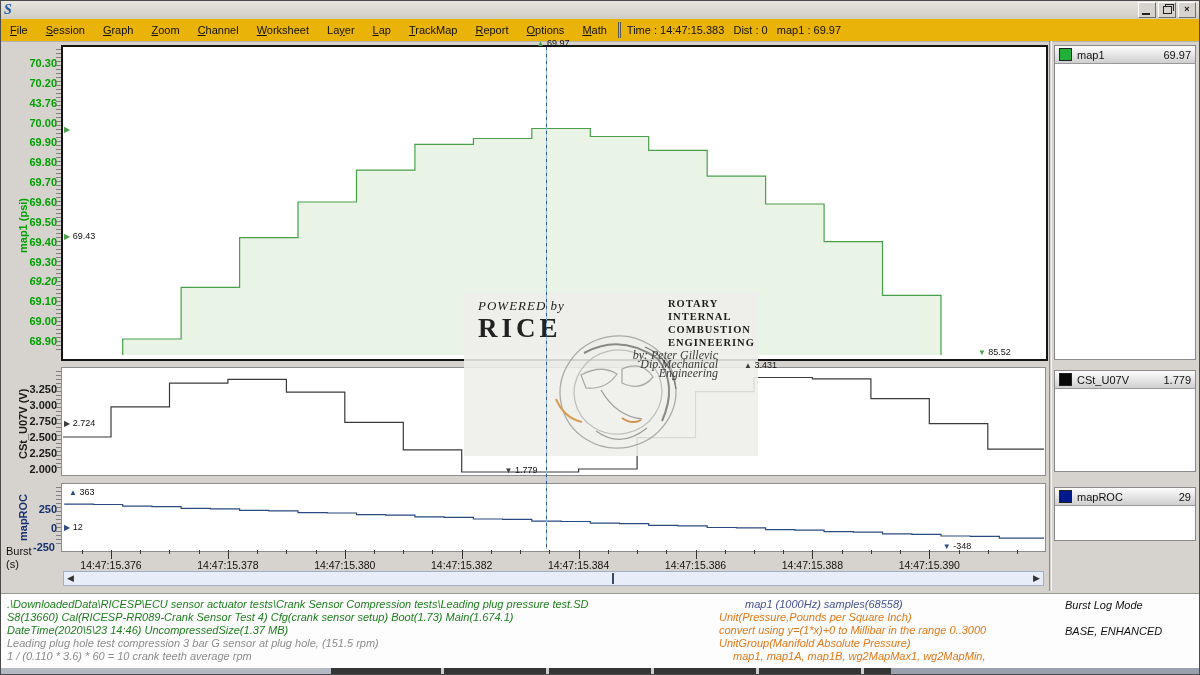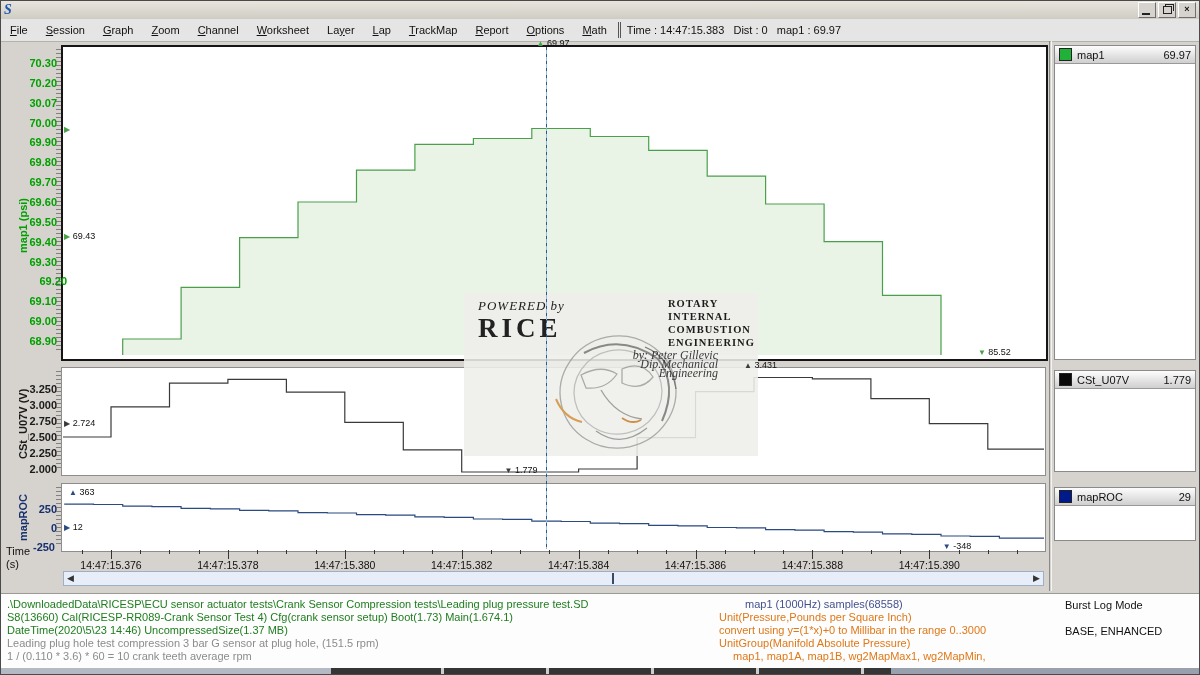--- a/index.html
+++ b/index.html
@@ -13,21 +13,21 @@
     color:#1d57b0;font-size:14px;margin:0 5px 0 3px;line-height:14px;}
   .title-text{white-space:nowrap;overflow:hidden;}
   .winbtns{margin-left:auto;display:flex;gap:2px;padding-right:3px;}
   .wbtn{width:16px;height:14px;background:#d6d3ce;border:1px solid;
     border-color:#fff #6f6f6f #6f6f6f #fff;position:relative;font-size:9px;
     text-align:center;line-height:12px;color:#111;}
   .wbtn .minbar{position:absolute;left:3px;bottom:2px;width:8px;height:2px;background:#222;}
   .wbtn .rest{position:absolute;left:4px;top:3px;width:7px;height:6px;border:1px solid #222;background:#d6d3ce;}
   .wbtn .rest2{position:absolute;left:6px;top:1px;width:7px;height:6px;border:1px solid #222;border-bottom:none;}
   
-  .menubar{position:absolute;left:0;top:18px;width:100%;height:22px;background:#e5e5e5;
+  .menubar{position:absolute;left:0;top:18px;width:100%;height:22px;background:#eab308;
     border-bottom:1px solid #b5b2aa;display:flex;align-items:center;font-size:11px;color:#111;}
   .mi{padding:3px 9px;}
   .mi u{text-decoration:underline;}
   .menusep{height:16px;border-left:3px double #555;margin:0 6px 0 2px;}
   .menustatus{font-size:11px;white-space:pre;}
   
   .plotframe{position:absolute;background:#fff;}
   #g1frame{left:60px;top:44px;width:983px;height:312px;border:2px solid #151515;}
   #g2frame{left:60px;top:366px;width:983px;height:107px;border:1px solid #8d8d8d;}
   #g3frame{left:60px;top:482px;width:983px;height:67px;border:1px solid #8d8d8d;}
@@ -65,21 +65,21 @@
   .wm-rice{position:absolute;left:14px;top:20px;font-family:"Liberation Serif",serif;
     font-weight:bold;font-size:27px;letter-spacing:4px;color:#222;}
   .wm-right{position:absolute;left:204px;top:4px;font-family:"Liberation Serif",serif;
     font-weight:bold;font-size:10.5px;letter-spacing:1px;color:#1b1b1b;line-height:13px;}
   #byline{position:absolute;left:625px;top:350px;width:92px;text-align:right;z-index:6;
     font-family:"Liberation Serif",serif;font-style:italic;font-size:12px;color:#3a3a3a;
     line-height:9px;pointer-events:none;}
   #crest{position:absolute;left:525px;top:328px;z-index:6;pointer-events:none;opacity:.8;}
   
   #bottom{position:absolute;left:0;top:592px;width:1200px;height:75px;background:#fdfdfd;
-    border-top:1px solid #9a9a94;}
+    border-top:1px solid #9a9a94;font-style:italic;}
   .bline{position:absolute;font-size:11px;line-height:13px;white-space:nowrap;}
   .c-green{color:#1e7d1e;} .c-gray{color:#8c8c8c;} .c-navy{color:#44518e;} .c-orange{color:#e07818;}
   
   #taskstrip{position:absolute;left:0;top:667px;width:1200px;height:8px;background:#b4bac4;}
   #taskdark{position:absolute;left:330px;top:0;width:560px;height:8px;background:#353535;}
   .tsep{position:absolute;top:0;width:3px;height:8px;background:#cdcdcd;}
   #taskright{position:absolute;left:890px;top:0;width:310px;height:8px;background:#99a1ae;}
 </style>
 </head>
 <body>
@@ -119,30 +119,30 @@
     <span class="menustatus">Time : 14:47:15.383   Dist : 0   map1 : 69.97</span>
   </div>
 
   <div id="g1frame" class="plotframe"></div>
   <div id="g2frame" class="plotframe"></div>
   <div id="g3frame" class="plotframe"></div>
 
   <div id="charts">
       <div class="ytick" style="left: 6px; top: 56px; color: rgb(0, 160, 0);">70.30</div>
       <div class="ytick" style="left: 6px; top: 75.857px; color: rgb(0, 160, 0);">70.20</div>
-      <div class="ytick" style="left: 6px; top: 95.714px; color: rgb(0, 160, 0);">30.07</div>
+      <div class="ytick" style="left: 6px; top: 95.714px; color: rgb(0, 160, 0);">43.76</div>
       <div class="ytick" style="left: 6px; top: 115.571px; color: rgb(0, 160, 0);">70.00</div>
       <div class="ytick" style="left: 6px; top: 135.428px; color: rgb(0, 160, 0);">69.90</div>
       <div class="ytick" style="left: 6px; top: 155.285px; color: rgb(0, 160, 0);">69.80</div>
       <div class="ytick" style="left: 6px; top: 175.142px; color: rgb(0, 160, 0);">69.70</div>
       <div class="ytick" style="left: 6px; top: 194.999px; color: rgb(0, 160, 0);">69.60</div>
       <div class="ytick" style="left: 6px; top: 214.856px; color: rgb(0, 160, 0);">69.50</div>
       <div class="ytick" style="left: 6px; top: 234.713px; color: rgb(0, 160, 0);">69.40</div>
       <div class="ytick" style="left: 6px; top: 254.57px; color: rgb(0, 160, 0);">69.30</div>
-      <div class="ytick" style="left: 16px; top: 274.427px; color: rgb(0, 160, 0);">69.20</div>
+      <div class="ytick" style="left: 6px; top: 274.427px; color: rgb(0, 160, 0); font-style: italic;">69.20</div>
       <div class="ytick" style="left: 6px; top: 294.284px; color: rgb(0, 160, 0);">69.10</div>
       <div class="ytick" style="left: 6px; top: 314.141px; color: rgb(0, 160, 0);">69.00</div>
       <div class="ytick" style="left: 6px; top: 333.998px; color: rgb(0, 160, 0);">68.90</div>
       <div class="ytickstrip" style="left: 55px; top: 48px; height: 304px;"></div>
       <div class="axlab" style="color: rgb(0, 160, 0); left: 16px; top: 252px;">map1 (psi)</div>
       <svg width="981" height="308" class="gsvg" style="left: 62px; top: 46px;">
         <path d="M 59.68999999999934 308 L 59.68999999999934 292.0 L 118.1 292.0 L 118.1 240.4 L 176.6 240.4 L 176.6 190.7 L 235.0 190.7 L 235.0 155.0 L 293.5 155.0 L 293.5 123.2 L 351.9 123.2 L 351.9 97.4 L 410.4 97.4 L 410.4 91.5 L 468.8 91.5 L 468.8 81.5 L 527.3 81.5 L 527.3 89.5 L 585.7 89.5 L 585.7 103.4 L 644.2 103.4 L 644.2 129.2 L 702.6 129.2 L 702.6 157.0 L 761.1 157.0 L 761.1 194.7 L 819.5 194.7 L 819.5 248.3 L 878.0 248.3 L 878.0 308 L 59.68999999999934 308 Z" fill="#e9f4e7" stroke="none"></path>
         <path d="M 59.68999999999934 308 L 59.68999999999934 292.0 L 118.1 292.0 L 118.1 240.4 L 176.6 240.4 L 176.6 190.7 L 235.0 190.7 L 235.0 155.0 L 293.5 155.0 L 293.5 123.2 L 351.9 123.2 L 351.9 97.4 L 410.4 97.4 L 410.4 91.5 L 468.8 91.5 L 468.8 81.5 L 527.3 81.5 L 527.3 89.5 L 585.7 89.5 L 585.7 103.4 L 644.2 103.4 L 644.2 129.2 L 702.6 129.2 L 702.6 157.0 L 761.1 157.0 L 761.1 194.7 L 819.5 194.7 L 819.5 248.3 L 878.0 248.3 L 878.0 308" fill="none" stroke="#4aa04a" stroke-width="1.2"></path>
       </svg>
       <div class="marker" style="left: 535.607px; top: 37px;"><span class="tri" style="color: rgb(74, 160, 74);">▲</span><span> 69.97</span></div>
@@ -202,21 +202,21 @@
   </svg>
   <div id="byline">
       <div>by: Peter Gillevic</div>
       <div>Dip.Mechanical</div>
       <div>Engineering</div>
     </div>
 
   <div id="cursor"></div>
 
   <div id="timelabel">
-    <div>Time</div>
+    <div>Burst</div>
     <div>(s)</div>
   </div>
   <div id="timeticks">
       <div class="tick" style="left: 80.775px; top: 549px; height: 4px;"></div>
       <div class="tick" style="left: 110px; top: 549px; height: 9px;"></div>
       <div class="tick" style="left: 139.225px; top: 549px; height: 4px;"></div>
       <div class="tick" style="left: 168.45px; top: 549px; height: 4px;"></div>
       <div class="tick" style="left: 197.675px; top: 549px; height: 4px;"></div>
       <div class="tick" style="left: 226.9px; top: 549px; height: 9px;"></div>
       <div class="tick" style="left: 256.125px; top: 549px; height: 4px;"></div>

